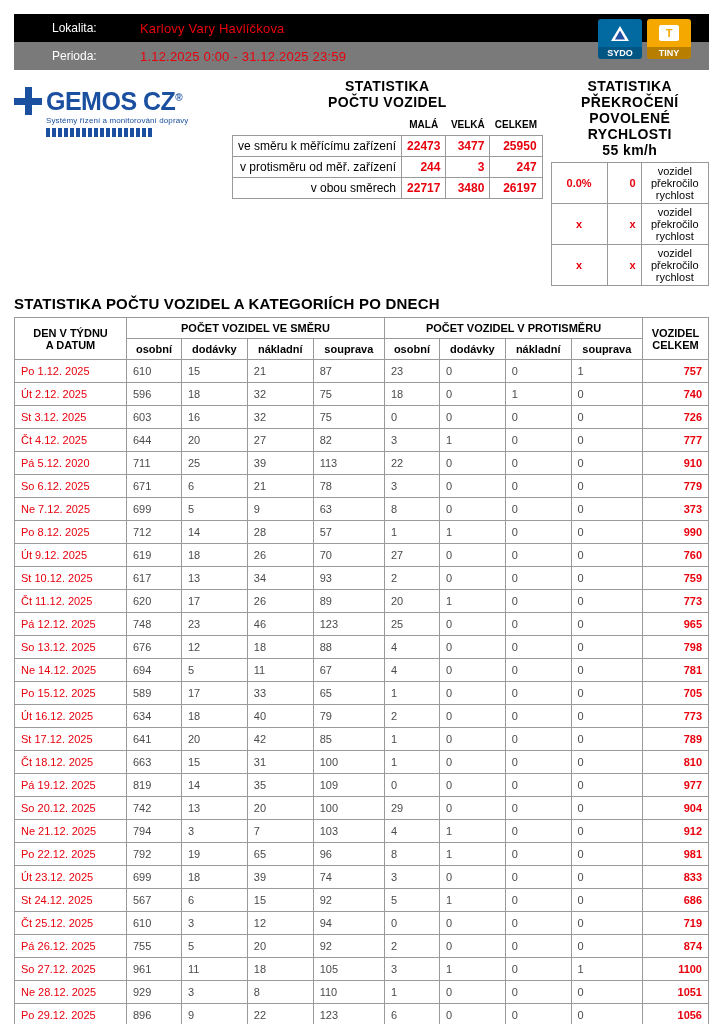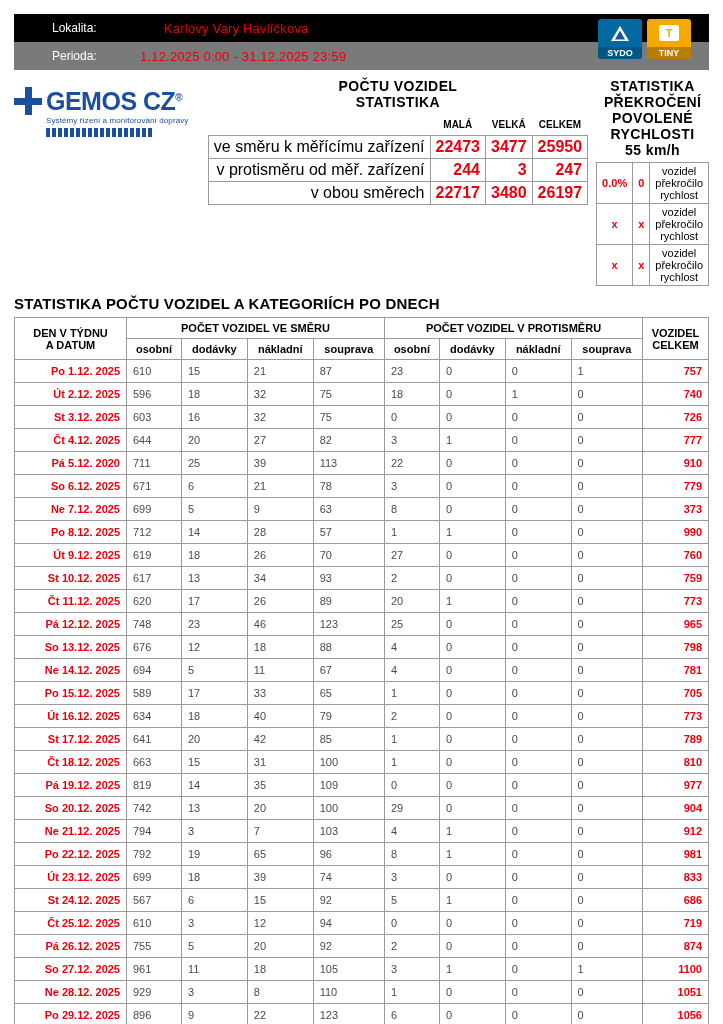--- a/index.html
+++ b/index.html
@@ -13,21 +13,21 @@
   }
   .page { width:723px; height:1024px; padding:14px 14px 0 14px; position:relative; }
 
   
   .barwrap { position:relative; }
   .bar {
     display:flex; align-items:center;
     height:28px;
     padding-left:38px;
   }
-  .bar-dark { background:#000000; color:#ffffff;gap:24px; }
+  .bar-dark { background:#000000; color:#ffffff; }
   .bar-grey { background:#7a7a7a; color:#ffffff; }
   .bar-label { font-size:12px; font-weight:normal; width:88px; }
   .bar-value { font-size:13px; font-weight:normal; color:#e8000d; letter-spacing:.2px; }
   .bar-grey .bar-value { color:#e8000d; }
 
   .logos { position:absolute; right:18px; top:5px; display:flex; gap:5px; }
   .logo-box { width:44px; height:40px; border-radius:3px; display:flex; flex-direction:column;
               align-items:center; justify-content:flex-end; overflow:hidden; }
   .logo-sydo { background:#0369a1; }
   .logo-tiny { background:#f5a800; }
@@ -54,40 +54,40 @@
   .gemos-sub{font-size:8px;color:#1b4fa0;margin-left:32px;margin-top:1px;letter-spacing:.1px;}
   .gemos-bars{margin-left:32px;margin-top:3px;display:flex;gap:2px;}
   .gemos-bars i{display:block;width:4px;height:9px;background:#1b4fa0;}
 
   .stats { flex:1; display:flex; }
   .statblock { flex:1; }
   .stat-title{text-align:center;font-size:14px;font-weight:bold;letter-spacing:.4px;line-height:16px;}
 
   table { border-collapse:collapse; }
   .tblcount { width:100%; margin-top:4px; }
-  .tblcount td { border:1px solid #999; font-size:16px; padding:2px 5px; height:21px;}
+  .tblcount td { border:1px solid #999; font-size:12px; padding:2px 5px; height:21px;}
   .tblcount td.hdr{border:none;text-align:center;font-weight:bold;font-size:10px;padding-bottom:1px;}
   .lbl { text-align:right; white-space:nowrap; }
   .num { text-align:right; color:#e8000d; font-weight:bold; width:54px;}
 
   .tblspeed{width:100%;margin-top:4px;}
   .tblspeed td{border:1px solid #999;font-size:11px;padding:2px 5px;height:21px;}
   .tblspeed td.p{color:#e8000d;font-weight:bold;text-align:center;width:56px;}
   .tblspeed td.c{color:#e8000d;font-weight:bold;text-align:right;width:34px;}
   .tblspeed td.t{text-align:center;}
 
   
   .sect { font-size:15px; font-weight:bold; margin:9px 0 5px 0; letter-spacing:.2px;}
 
   
   .maintbl{width:100%;border-collapse:collapse;}
   .maintbl th,.maintbl td{border:1px solid #9a9a9a;}
   .maintbl th{font-size:11px;font-weight:bold;padding:4px 3px;text-align:center;}
   .maintbl td{font-size:11px;padding:3px 6px;height:23px;}
-  .maintbl td.day{color:#e8000d;font-weight:bold;text-align:right;white-space:nowrap;width:104px;}
+  .maintbl td.day{color:#e8000d;font-weight:normal;white-space:nowrap;width:104px;}
   .maintbl td.v{color:#4a4a4a;text-align:left;}
   .maintbl td.tot{color:#e8000d;font-weight:bold;text-align:right;}
   .hdr-sub{font-size:10.5px;font-weight:normal;}
 </style>
 </head>
 <body>
 
 <div class="page">
 
   <div class="barwrap">
@@ -145,22 +145,22 @@
           <i></i>
           <i></i>
           <i></i>
           <i></i>
       </div>
     </div>
 
     <div class="stats">
 
       <div class="statblock" style="padding-right:8px;">
+        <div class="stat-title">STATISTIKA</div>
         <div class="stat-title">POČTU VOZIDEL</div>
-        <div class="stat-title">STATISTIKA</div>
         <table class="tblcount">
           <tbody>
               <tr>
             <td class="hdr"></td>
             <td class="hdr">MALÁ</td>
             <td class="hdr">VELKÁ</td>
             <td class="hdr">CELKEM</td>
           </tr>
           <tr>
             <td class="lbl">ve směru k měřícímu zařízení</td>

